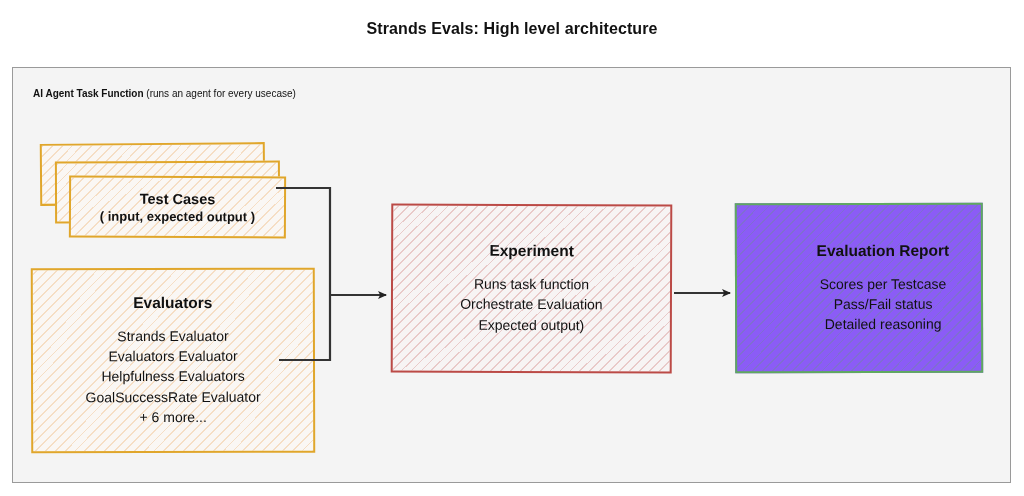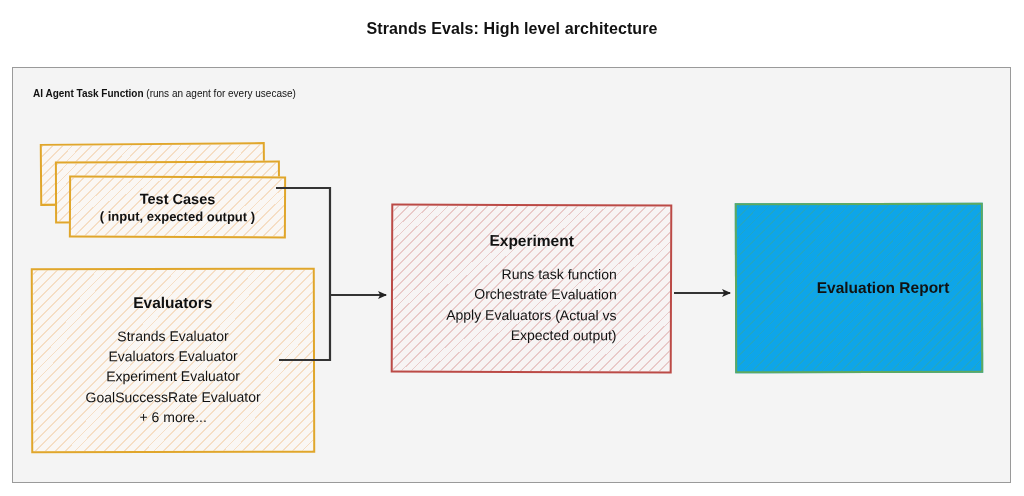--- a/index.html
+++ b/index.html
@@ -91,21 +91,21 @@
   .hatch-red {
     background-image: repeating-linear-gradient(
       -45deg,
       rgba(192,80,77,0.26) 0px,
       rgba(192,80,77,0.26) 1.3px,
       rgba(192,80,77,0.0) 1.3px,
       rgba(192,80,77,0.0) 7px);
   }
 
   
-  .green-fill { background: #0ea5e9; padding-left: 48px; }
+  .green-fill { background: #8b5cf6; padding-left: 48px; }
   .green-border { border: 2px solid #5fa95f; }
   .hatch-green {
     background-image: repeating-linear-gradient(
       -45deg,
       rgba(90,168,90,0.24) 0px,
       rgba(90,168,90,0.24) 1.3px,
       rgba(90,168,90,0.0) 1.3px,
       rgba(90,168,90,0.0) 7px);
   }
 
@@ -127,21 +127,20 @@
     position: relative; z-index: 3; margin-top: 2px;
   }
 
   #evaluators {
     left: 31px; top: 268px; width: 284px; height: 185px;
     transform: rotate(-0.15deg);
   }
   #experiment {
     left: 391px; top: 204px; width: 281px; height: 169px;
     transform: rotate(0.2deg);
-    text-align: right;
   }
   #report {
     left: 735px; top: 203px; width: 248px; height: 170px;
     transform: rotate(-0.15deg);
   }
 
   .connectors { position: absolute; left: 0; top: 0; width: 1024px; height: 496px; z-index: 5; pointer-events: none; }
 </style>
 </head>
 <body>
@@ -168,40 +167,44 @@
     <div class="node-title">Test Cases</div>
     <div class="tc-sub">( input, expected output )</div>
   </div>
 
   <div class="node orange-fill orange-border" id="evaluators">
     <div class="hatch hatch-orange"></div>
     <div class="node-title">Evaluators</div>
     <div class="node-lines">
         <div>Strands Evaluator</div>
         <div>Evaluators Evaluator</div>
-        <div>Experiment Evaluator</div>
+        <div>Helpfulness Evaluators</div>
         <div>GoalSuccessRate Evaluator</div>
         <div>+ 6 more...</div>
       </div>
   </div>
 
   <div class="node red-fill red-border" id="experiment">
     <div class="hatch hatch-red"></div>
     <div class="node-title">Experiment</div>
     <div class="node-lines">
         <div>Runs task function</div>
         <div>Orchestrate Evaluation</div>
-        <div>Apply Evaluators (Actual vs</div>
         <div>Expected output)</div>
       </div>
   </div>
 
   <div class="node green-fill green-border" id="report">
     <div class="hatch hatch-green"></div>
     <div class="node-title">Evaluation Report</div>
+    <div class="node-lines">
+        <div>Scores per Testcase</div>
+        <div>Pass/Fail status</div>
+        <div>Detailed reasoning</div>
+      </div>
   </div>
 
   <svg class="connectors" viewBox="0 0 1024 496">
     <defs>
       <marker id="arrowhead" markerWidth="9" markerHeight="8" refX="8" refY="4" orient="auto" markerUnits="userSpaceOnUse">
         <path d="M0,0 L9,4 L0,8 L2.2,4 Z" fill="#222222"></path>
       </marker>
     </defs>
 
     <path d="M276,188 L330,188 L330,295" fill="none" stroke="#333333" stroke-width="2.2" stroke-linejoin="miter"></path>

